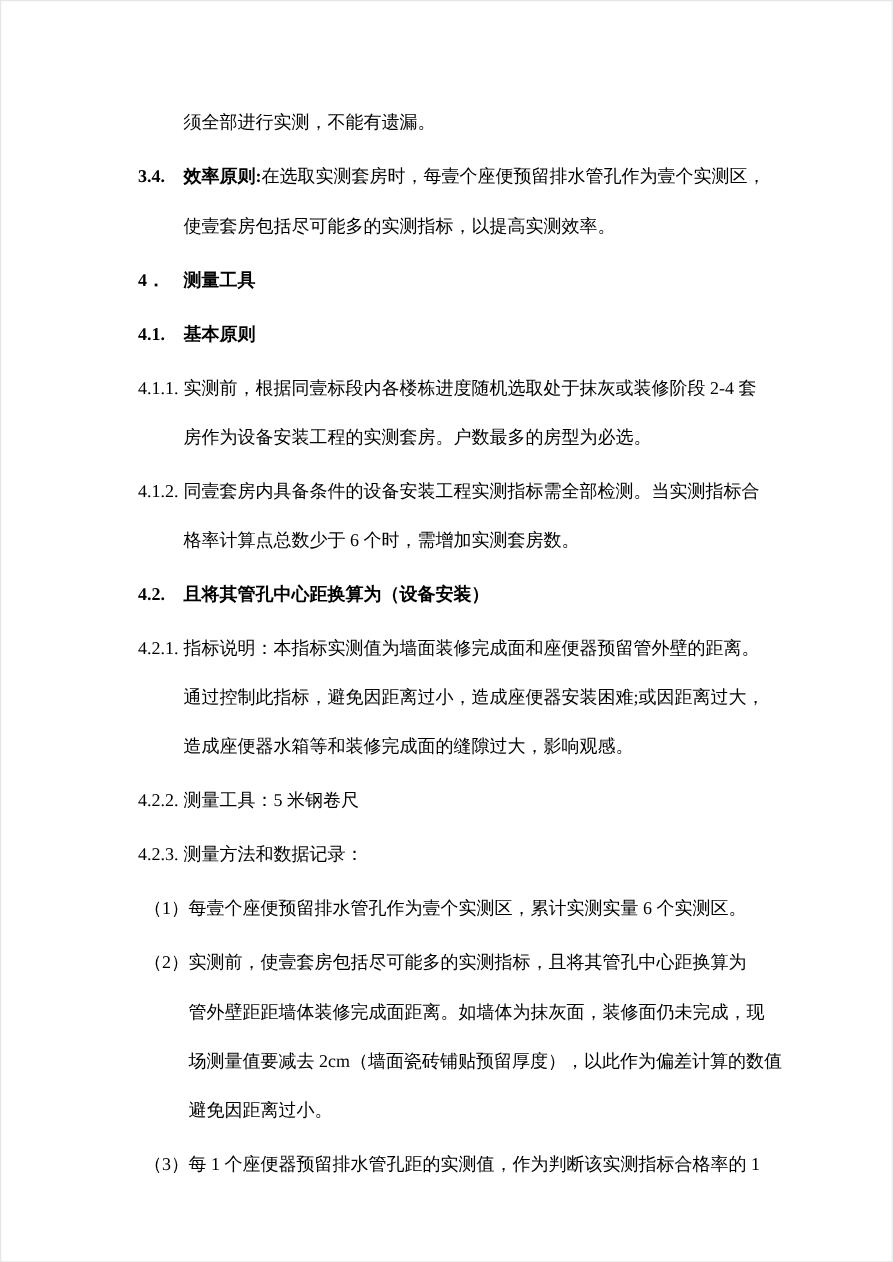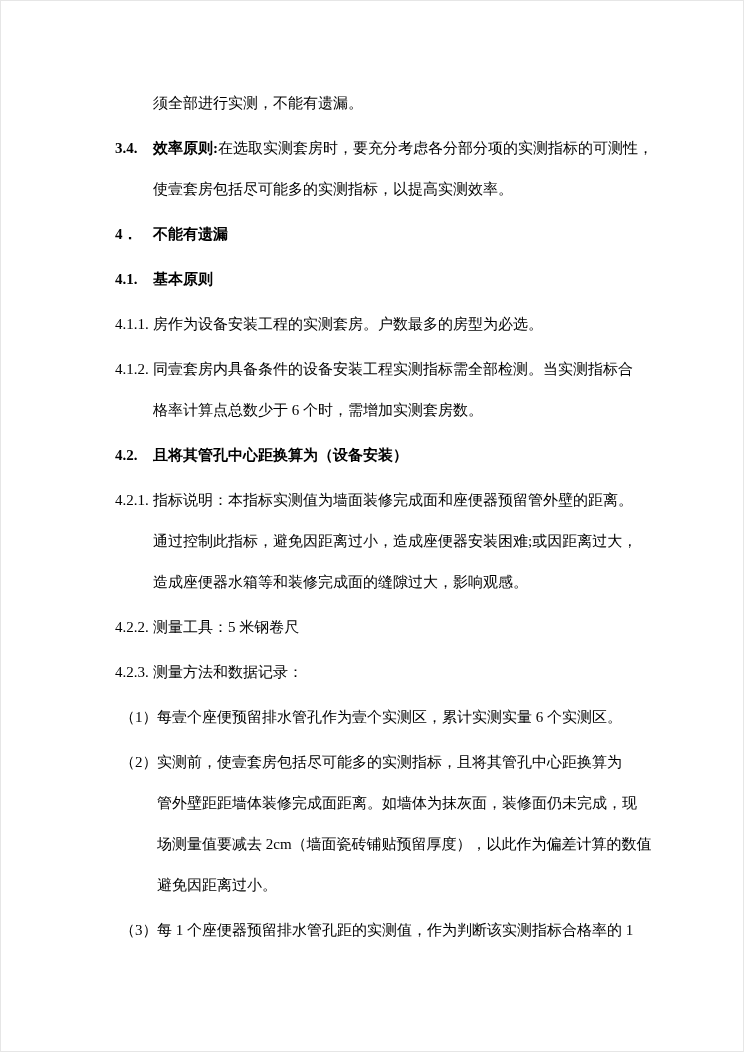--- a/index.html
+++ b/index.html
@@ -56,33 +56,34 @@
 </style>
 </head>
 <body>
 
 <div class="page" id="document-page">
     <div class="para cont">
       <div class="line">须全部进行实测，不能有遗漏。</div>
     </div>
     <div class="para numbered-bold">
       <span class="num">3.4.</span>
-      <div class="line"><span class="bold-prefix">效率原则:</span><span>在选取实测套房时，要充分考虑各分部分项的实测指标的可测性，</span></div>
+      <div class="line"><span class="bold-prefix">效率原则:</span><span>在选取实测套房时，每壹个座便预留排水管孔作为壹个实测区，</span></div>
       <div class="line">使壹套房包括尽可能多的实测指标，以提高实测效率。</div>
     </div>
     <div class="para heading">
       <span class="num">4．</span>
-      <div class="line">不能有遗漏</div>
+      <div class="line">测量工具</div>
     </div>
     <div class="para heading">
       <span class="num">4.1.</span>
       <div class="line">基本原则</div>
     </div>
     <div class="para numbered">
       <span class="num">4.1.1.</span>
+      <div class="line">实测前，根据同壹标段内各楼栋进度随机选取处于抹灰或装修阶段 2-4 套</div>
       <div class="line">房作为设备安装工程的实测套房。户数最多的房型为必选。</div>
     </div>
     <div class="para numbered">
       <span class="num">4.1.2.</span>
       <div class="line">同壹套房内具备条件的设备安装工程实测指标需全部检测。当实测指标合</div>
       <div class="line">格率计算点总数少于 6 个时，需增加实测套房数。</div>
     </div>
     <div class="para heading">
       <span class="num">4.2.</span>
       <div class="line">且将其管孔中心距换算为（设备安装）</div>

